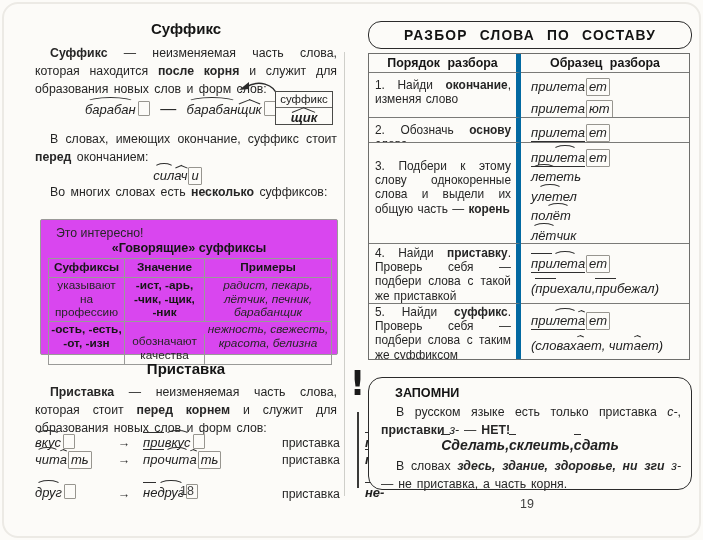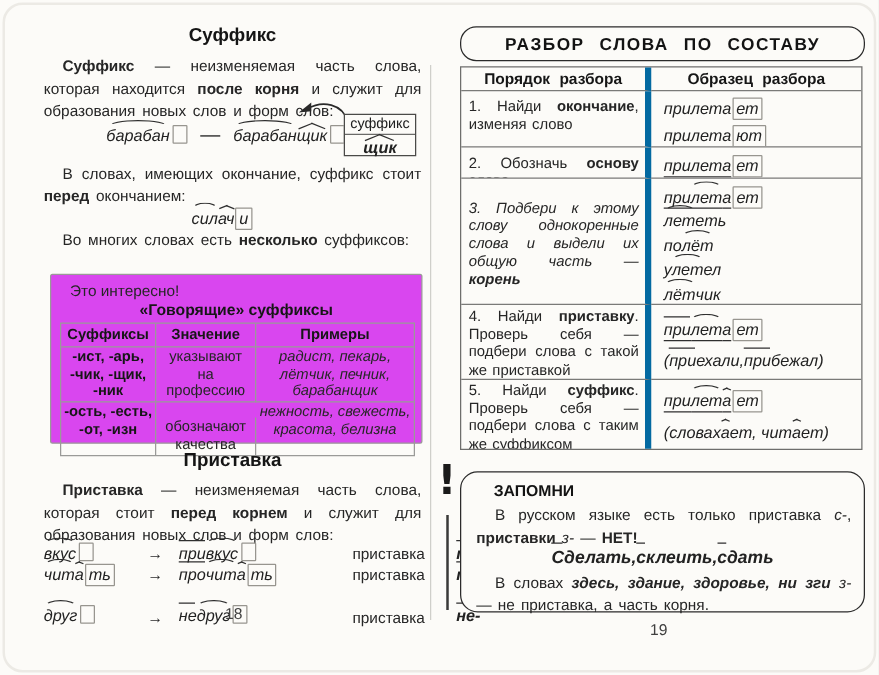--- a/index.html
+++ b/index.html
@@ -56,21 +56,21 @@
   .rgrid .rcell:nth-child(2n){border-right:none;}
   .rgrid .rcell:nth-last-child(-n+2){border-bottom:none;}
   .rhead{display:flex;align-items:center;justify-content:center;font-weight:700;font-size:12.4px;color:#161616;word-spacing:4px;}
   .rleft{font-size:11.9px;line-height:14.2px;padding:3px 5px 0 6px;text-align:justify;word-spacing:1px;}
   .rright{padding:2px 0 0 10px;}
   .rright .mw{display:block;}
   .lh22 .mw{line-height:22px;}
   .lh19 .mw{line-height:19.4px;}
   .lh25 .mw{line-height:25px;}
   .vpad6{padding-top:5px;}
-  .vpad14{padding-top:16px;font-style:italic;}
+  .vpad14{padding-top:16px;}
   
   .membox{position:absolute;left:368px;top:377px;width:324px;height:113px;border:1.6px solid #2b2b2b;
     border-radius:14px;box-sizing:border-box;background:#fcfbf8;}
   .membox .head{position:absolute;left:26px;top:8px;font-weight:700;font-size:12.6px;color:#131313;}
   .mempara{position:absolute;font-size:12.3px;line-height:18px;text-align:justify;word-spacing:1.5px;}
   .memwords{position:absolute;left:0;top:59px;width:100%;text-align:center;font-size:14px;}
   .memwords .mw{font-size:14px;}
   .memwords .seg{font-weight:700;}
   .excl{position:absolute;left:350px;top:367px;font-size:33px;font-weight:900;color:#1a1a1a;
         font-family:"DejaVu Sans",sans-serif;line-height:1;}
@@ -121,25 +121,25 @@
     </div>
 
     <div class="ibox">
       <div class="note">Это интересно!</div>
       <div class="subtitle">«Говорящие» суффиксы</div>
       <div class="itable igrid">
         <div class="icell ihead">Суффиксы</div>
         <div class="icell ihead">Значение</div>
         <div class="icell ihead">Примеры</div>
 
+        <div class="icell">указывают
+на профессию</div>
         <div class="icell icol-sfx">-ист, -арь,
 -чик, -щик,
 -ник</div>
-        <div class="icell">указывают
-на профессию</div>
         <div class="icell icol-ex">радист, пекарь,
 лётчик, печник,
 барабанщик</div>
 
         <div class="icell icol-sfx irow-last" style="border-bottom:none;">-ость, -есть,
 -от, -изн</div>
         <div class="icell irow-last" style="border-bottom:none;margin-top:12px;">обозначают
 качества</div>
         <div class="icell icol-ex irow-last" style="border-bottom:none;">нежность, свежесть,
 красота, белизна</div>
@@ -193,22 +193,22 @@
 
         <div class="rcell rleft vpad6"><span>2. Обозначь </span><span class="b">основу</span><span> слова</span></div>
         <div class="rcell rright" style="padding-top:6px;">
           <span class="mw"><span class="seg u">прилета</span><span class="seg m-end">ет</span></span>
         </div>
 
         <div class="rcell rleft vpad14"><span>3. Подбери к этому слову однокоренные слова и выдели их общую часть — </span><span class="b">корень</span></div>
         <div class="rcell rright lh19" style="padding-top:5px;">
           <span class="mw"><span class="seg u">при</span><span class="seg m-root u">лет</span><span class="seg u">а</span><span class="seg m-end">ет</span></span>
           <span class="mw"><span class="seg m-root">лет</span><span class="seg">еть</span></span>
+          <span class="mw"><span class="seg">у</span><span class="seg m-root">лет</span><span class="seg">ел</span></span>
           <span class="mw"><span class="seg">по</span><span class="seg m-root">лёт</span></span>
-          <span class="mw"><span class="seg">у</span><span class="seg m-root">лет</span><span class="seg">ел</span></span>
           <span class="mw"><span class="seg m-root">лёт</span><span class="seg">чик</span></span>
         </div>
 
         <div class="rcell rleft" style="padding-top:2px;"><span>4. Найди </span><span class="b">приставку</span><span>. Проверь себя — подбери слова с такой же приставкой</span></div>
         <div class="rcell rright lh25" style="padding-top:7px;">
           <span class="mw"><span class="seg m-pfx u">при</span><span class="seg m-root u">лет</span><span class="seg u">а</span><span class="seg m-end">ет</span></span>
           <span class="mw"><span class="seg">(</span><span class="seg m-pfx">при</span><span class="seg">ехали, </span><span class="seg m-pfx">при</span><span class="seg">бежал</span><span class="seg">)</span></span>
         </div>
 
         <div class="rcell rleft" style="padding-top:1px;"><span>5. Найди </span><span class="b">суффикс</span><span>. Проверь себя — подбери слова с таким же суффиксом</span></div>

